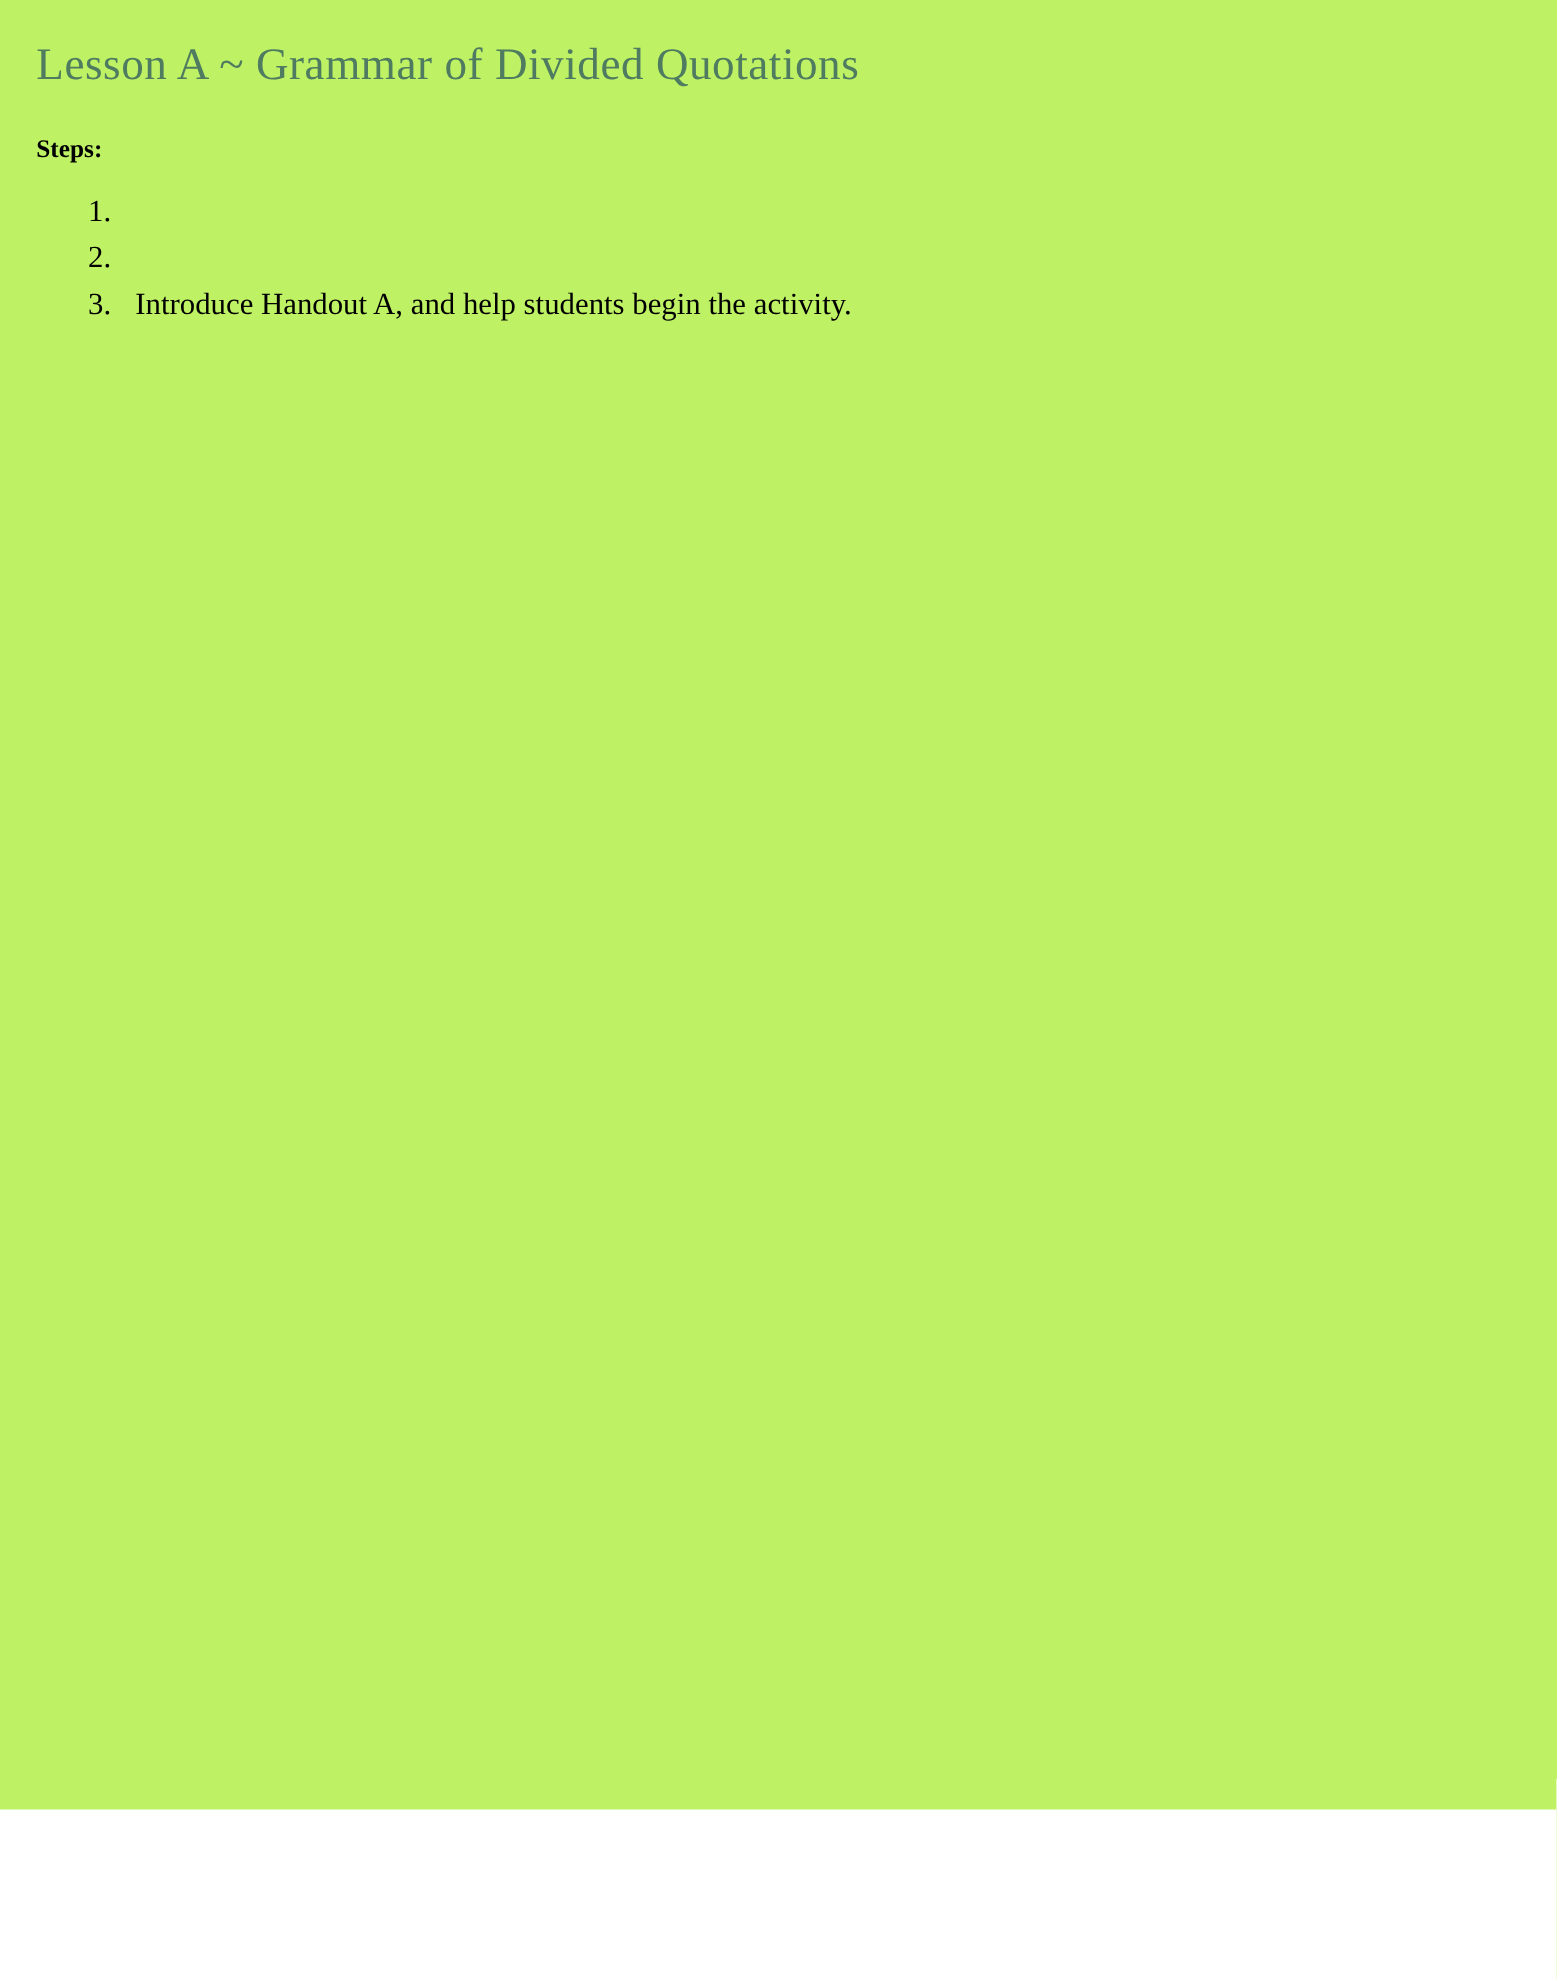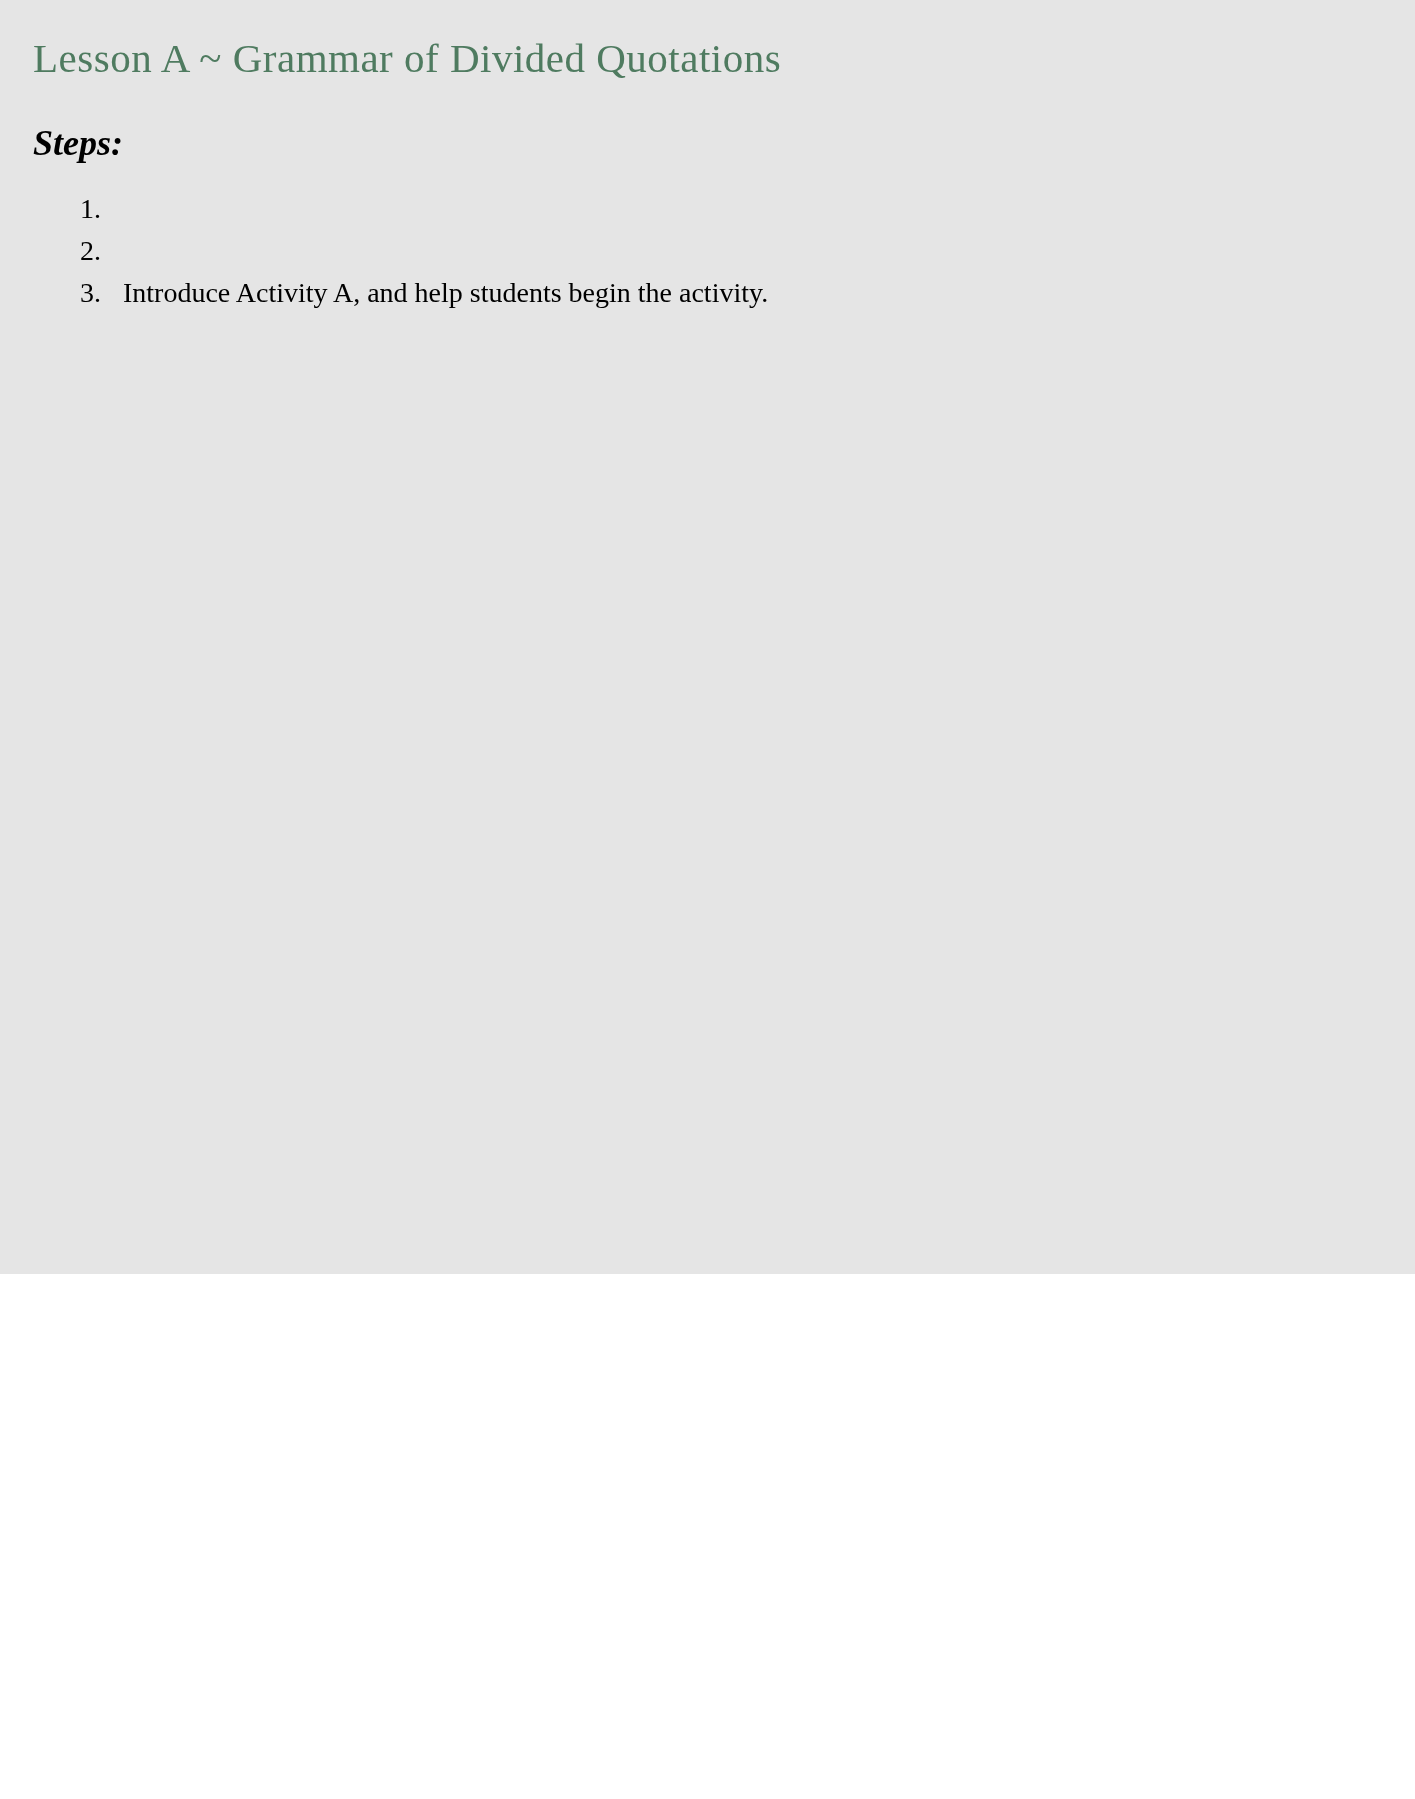--- a/index.html
+++ b/index.html
@@ -10,39 +10,38 @@
   }
   body {
     width: 1415px;
     height: 1799px;
     font-family: "Liberation Serif", serif;
     color: #000000;
     overflow: hidden;
   }
   .page {
     width: 1415px;
-    height: 1274px;
-    background: #e5e5e5;
+    height: 1645px;
+    background: #bef264;
     padding: 34px 40px 0 33px;
   }
   .lesson-title {
     margin: 0;
     font-size: 41px;
     line-height: 1.18;
     font-weight: normal;
     color: #4f7b60;
     letter-spacing: 0.5px;
   }
   .steps-heading {
     margin: 40px 0 0 0;
-    font-size: 36px;
+    font-size: 23px;
     line-height: 1.2;
     font-weight: bold;
     color: #000000;
-    font-style: italic;
   }
   .steps-list {
     margin: 22px 0 0 47px;
     padding: 0;
     list-style: none;
     font-size: 28px;
     line-height: 42px;
   }
   .step-item {
     display: flex;
@@ -68,17 +67,17 @@
 
   <ol class="steps-list">
     <li class="step-item">
       <span class="step-number">1.</span>
     </li>
     <li class="step-item">
       <span class="step-number">2.</span>
     </li>
     <li class="step-item">
       <span class="step-number">3.</span>
-      <div class="step-text">Introduce Activity A, and help students begin the activity.</div>
+      <div class="step-text">Introduce Handout A, and help students begin the activity.</div>
     </li>
   </ol>
 
 </div>
 
 </body></html>

